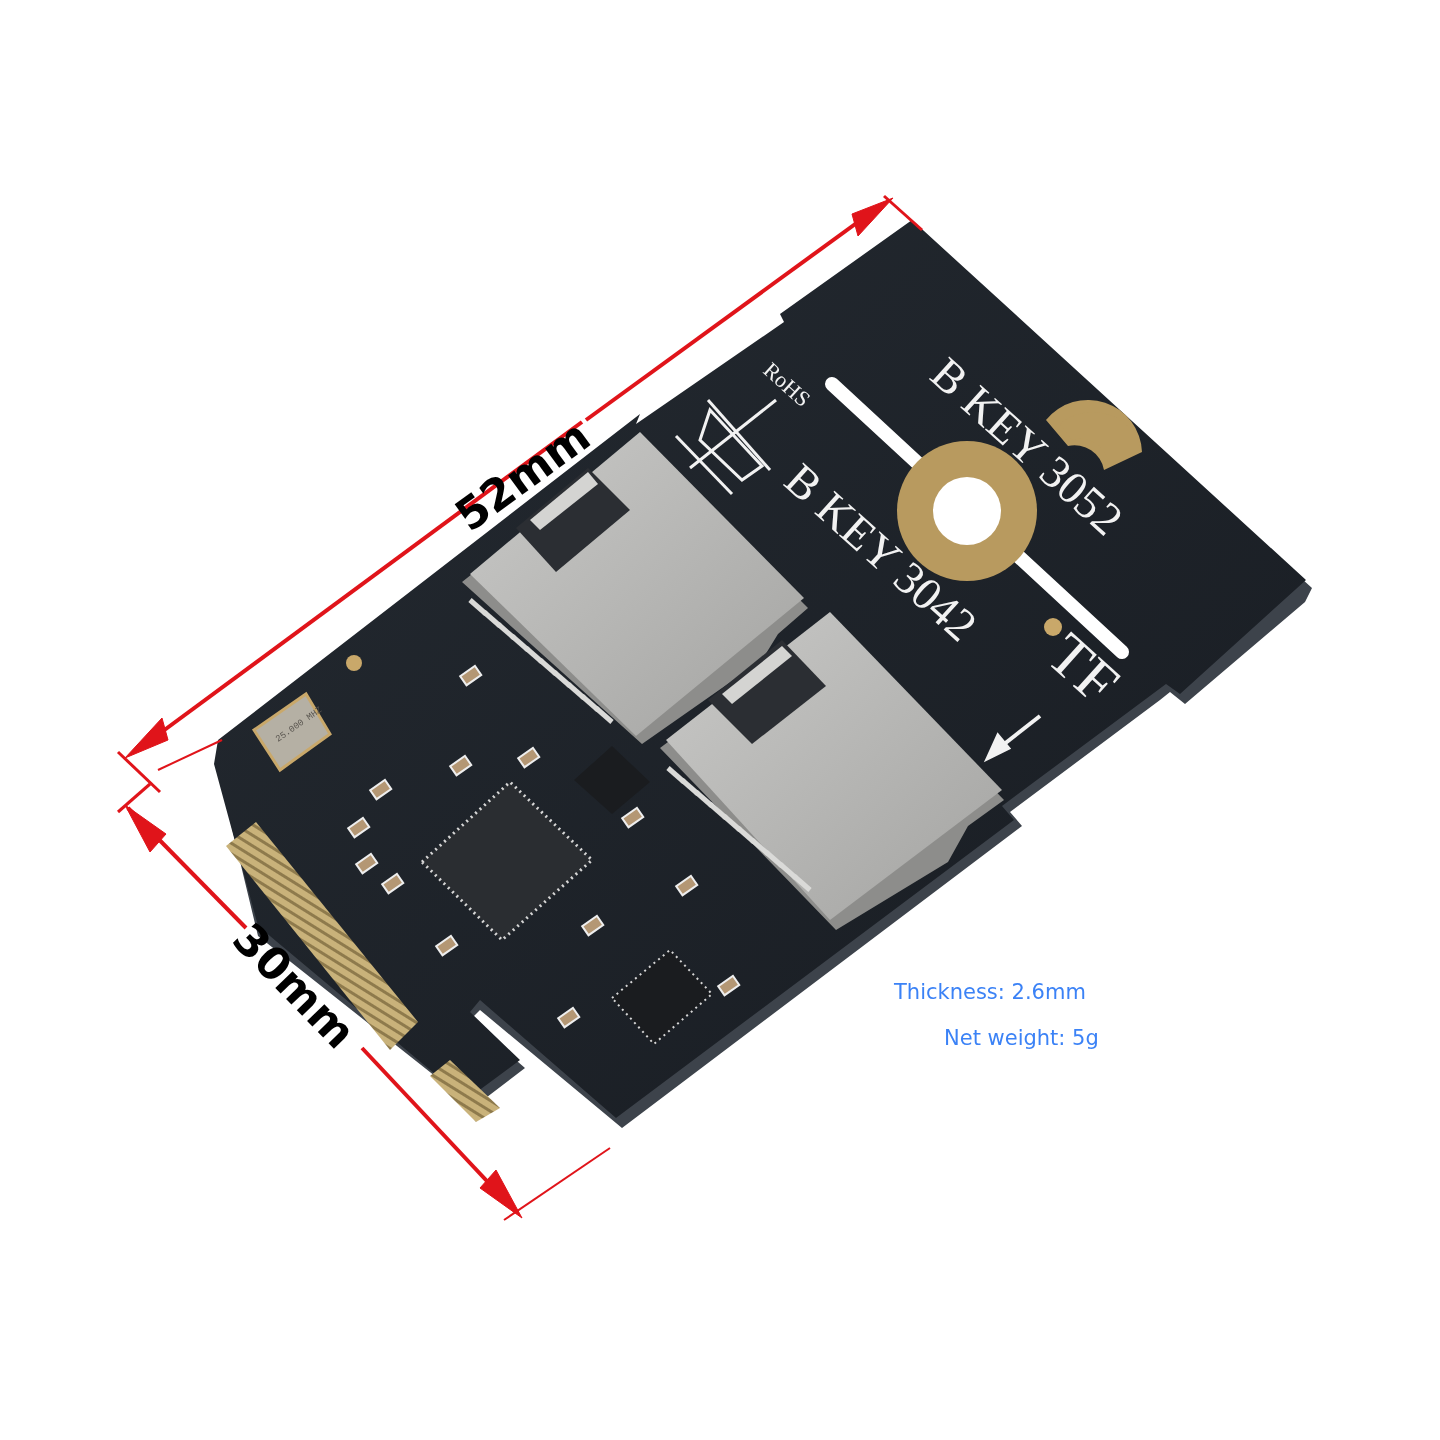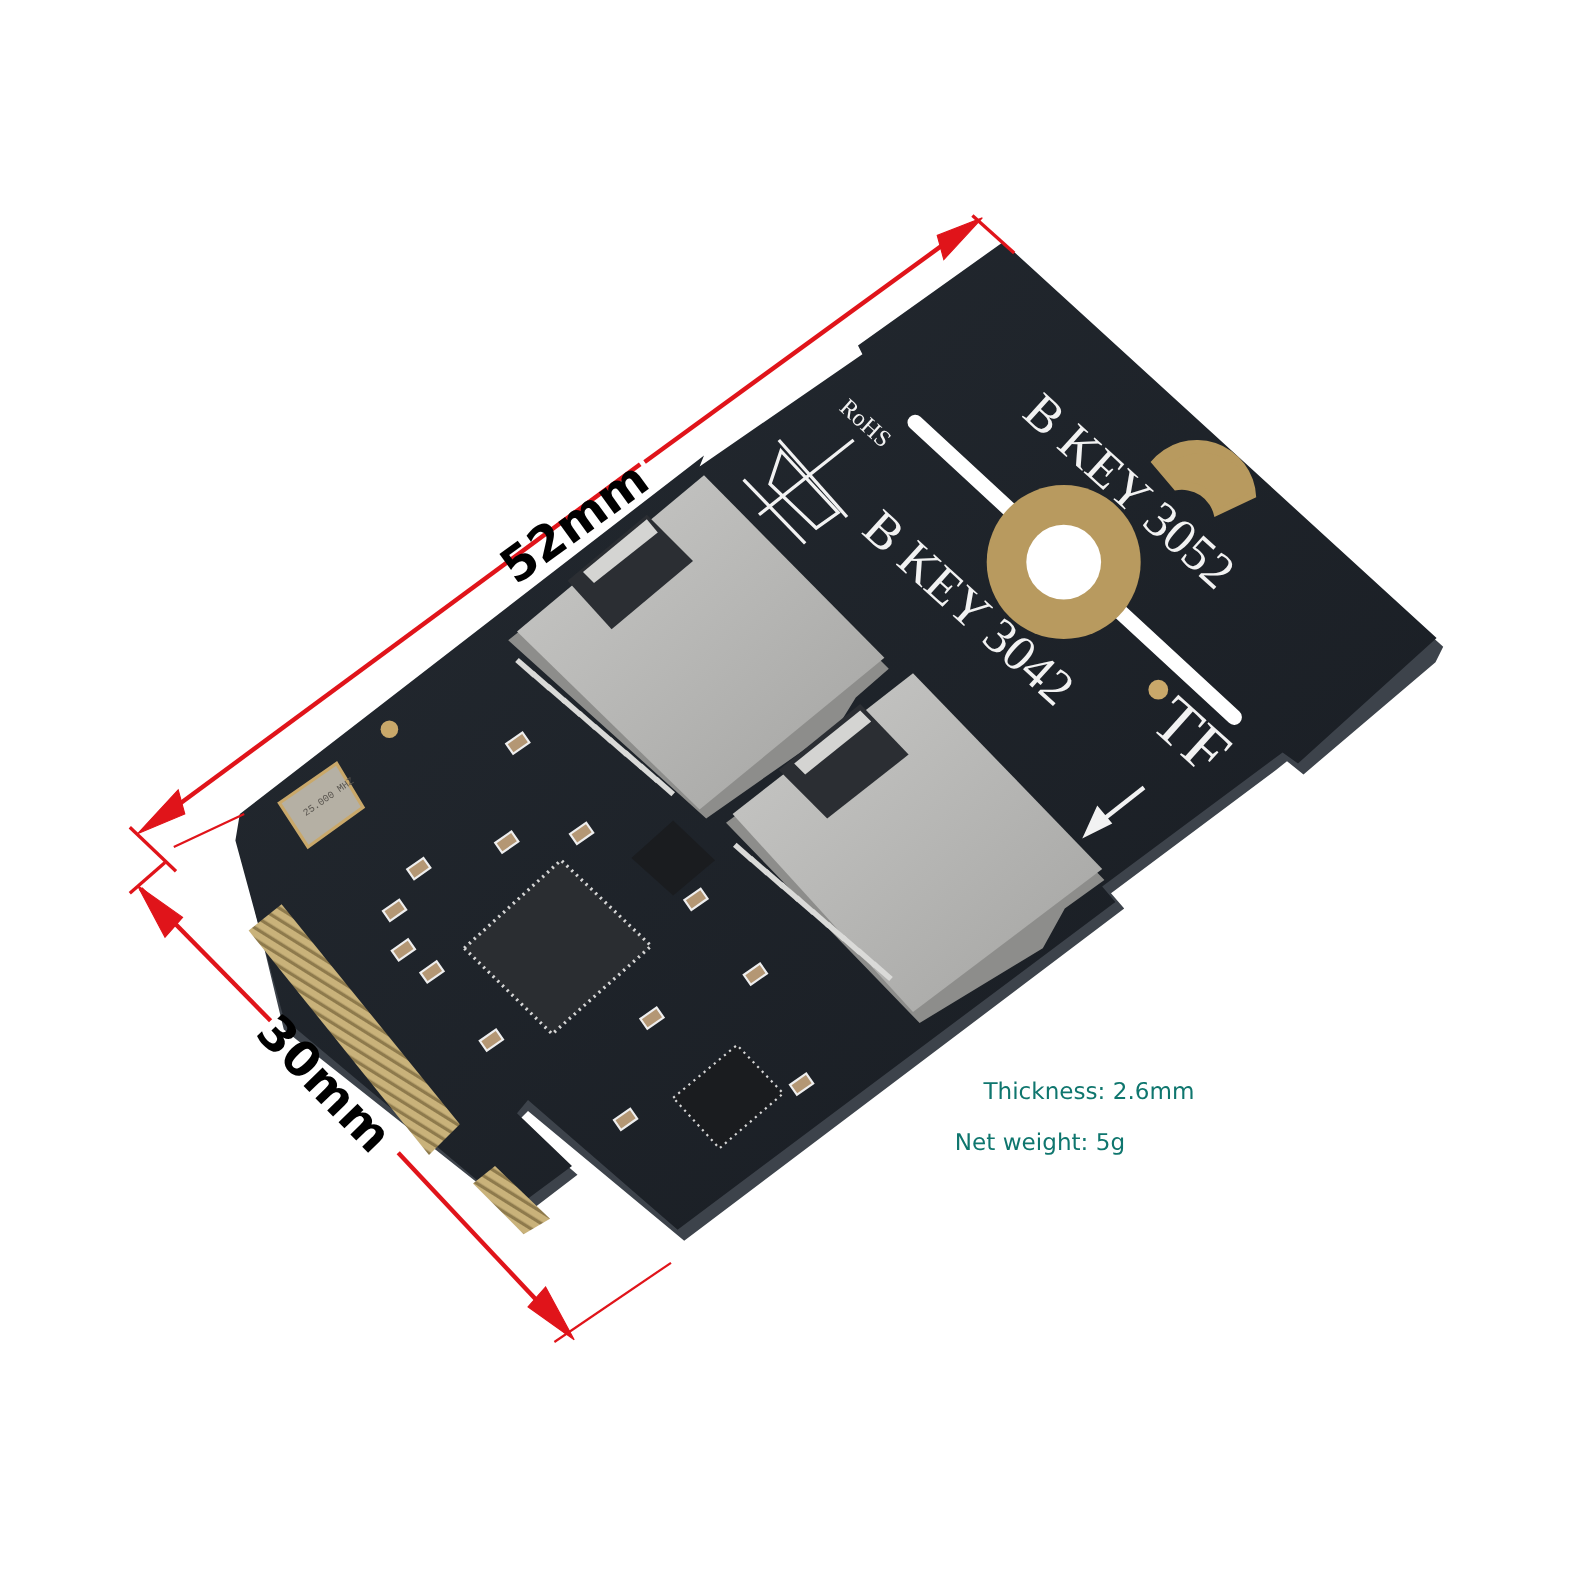--- a/index.html
+++ b/index.html
@@ -1,19 +1,19 @@
 <!DOCTYPE html>
 <html><head>
 <meta charset="utf-8">
 <style>
   html, body { margin:0; padding:0; background:#ffffff; }
   body { width:1440px; height:1440px; position:relative; overflow:hidden; font-family:"Liberation Sans", sans-serif; }
   #scene { position:absolute; left:0; top:0; width:1440px; height:1440px; }
   .dim-label { position:absolute; font-family:"DejaVu Sans", sans-serif; font-weight:bold; color:#000; font-size:44px; white-space:nowrap; transform-origin:center center; }
-  .spec { position:absolute; color:#0f766e; font-family:"DejaVu Sans", sans-serif; font-size:21px; white-space:nowrap; }
+  .spec { position:absolute; color:#3b82f6; font-family:"DejaVu Sans", sans-serif; font-size:21px; white-space:nowrap; }
 </style>
 </head>
 <body>
 
 <div id="scene">
   <svg width="1440" height="1440" viewBox="0 0 1440 1440">
     <defs>
       <linearGradient id="pcbGrad" x1="0" y1="0" x2="1" y2="1">
         <stop offset="0" stop-color="#242a31"></stop>
         <stop offset="1" stop-color="#181c22"></stop>
@@ -149,14 +149,14 @@
       <path d="M522 1218 L496 1170 L480 1188 Z"></path>
       <line x1="118" y1="812" x2="150" y2="784" stroke-width="3"></line>
       <line x1="504" y1="1220" x2="610" y2="1148" stroke-width="2"></line>
     </g>
   </svg>
 
   <div class="dim-label" style="left:446px; top:450px; transform:rotate(-36deg);">52mm</div>
   <div class="dim-label" style="left:218px; top:960px; transform:rotate(46deg);">30mm</div>
 
   <div class="spec" style="left:894px; top:980px;">Thickness: 2.6mm</div>
-  <div class="spec" style="left:868px; top:1026px;text-align:right;">Net weight: 5g</div>
+  <div class="spec" style="left:944px; top:1026px;text-align:right;">Net weight: 5g</div>
 </div>
 
 </body></html>

